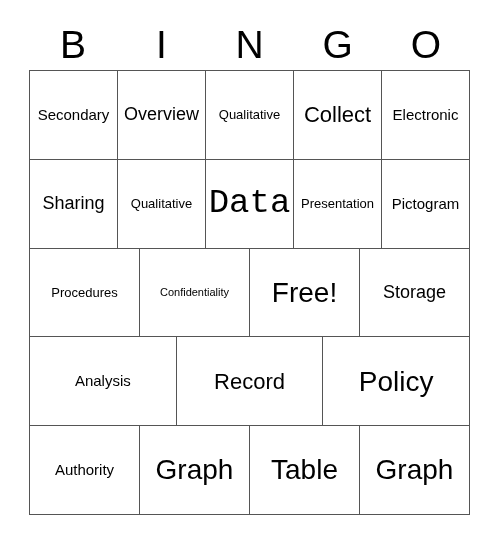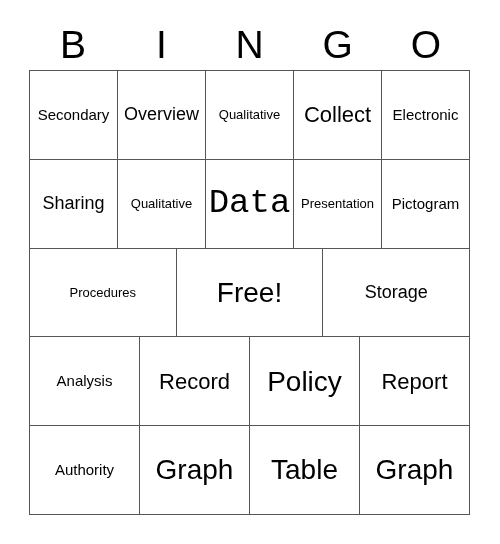--- a/index.html
+++ b/index.html
@@ -103,29 +103,29 @@
     <div class="grid-row">
       <div class="grid-cell sz-lg">Sharing</div>
       <div class="grid-cell sz-sm">Qualitative</div>
       <div class="grid-cell sz-huge">Data</div>
       <div class="grid-cell sz-sm">Presentation</div>
       <div class="grid-cell sz-md">Pictogram</div>
     </div>
 
     <div class="grid-row">
       <div class="grid-cell sz-sm">Procedures</div>
+      <div class="grid-cell sz-xs">Confidentiality</div>
       <div class="grid-cell sz-xxl">Free!</div>
       <div class="grid-cell sz-lg">Storage</div>
     </div>
 
     <div class="grid-row">
       <div class="grid-cell sz-md">Analysis</div>
       <div class="grid-cell sz-xl">Record</div>
       <div class="grid-cell sz-xxl">Policy</div>
-      <div class="grid-cell sz-xl">Report</div>
     </div>
 
     <div class="grid-row">
       <div class="grid-cell sz-md">Authority</div>
       <div class="grid-cell sz-xxl">Graph</div>
       <div class="grid-cell sz-xxl">Table</div>
       <div class="grid-cell sz-xxl">Graph</div>
     </div>
 
   </div>

